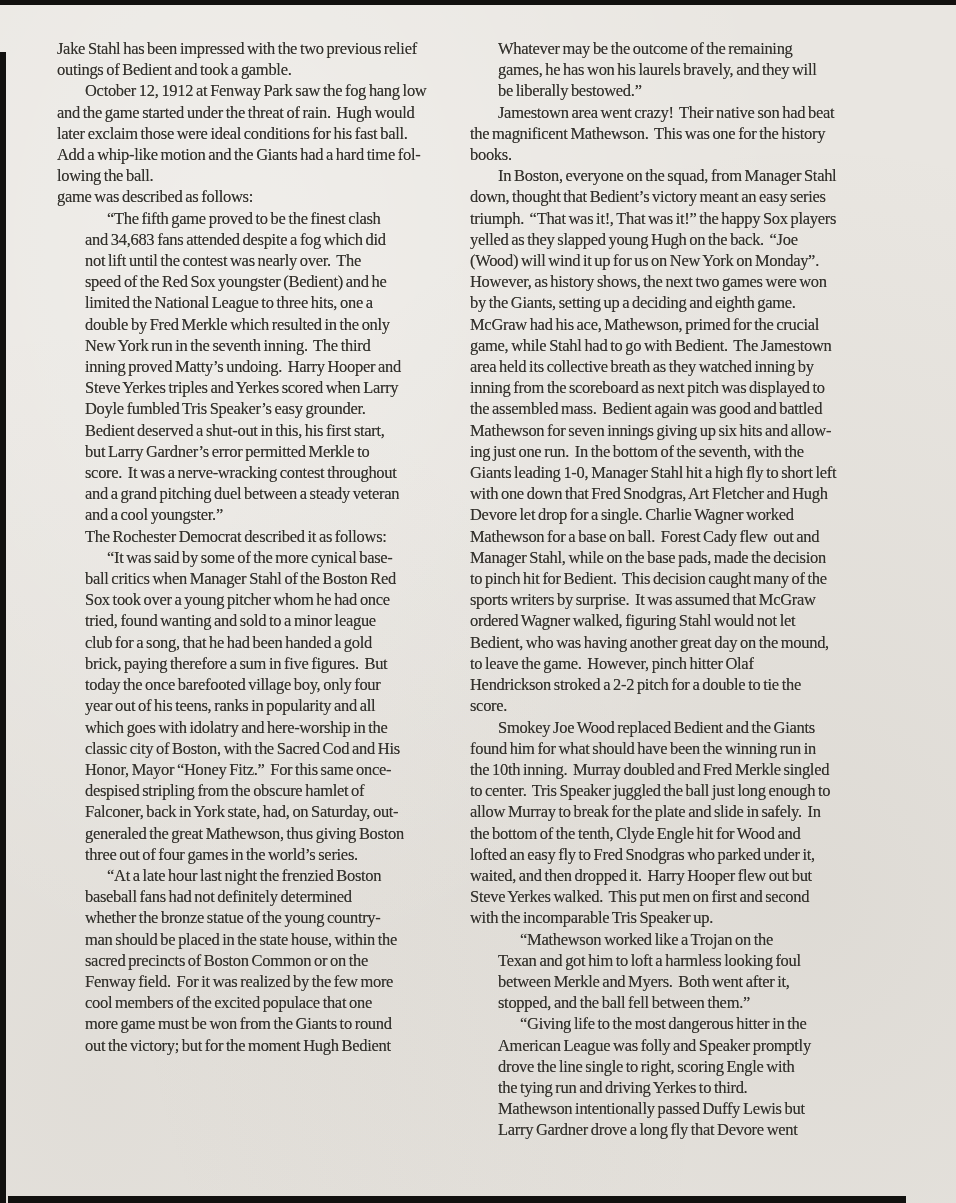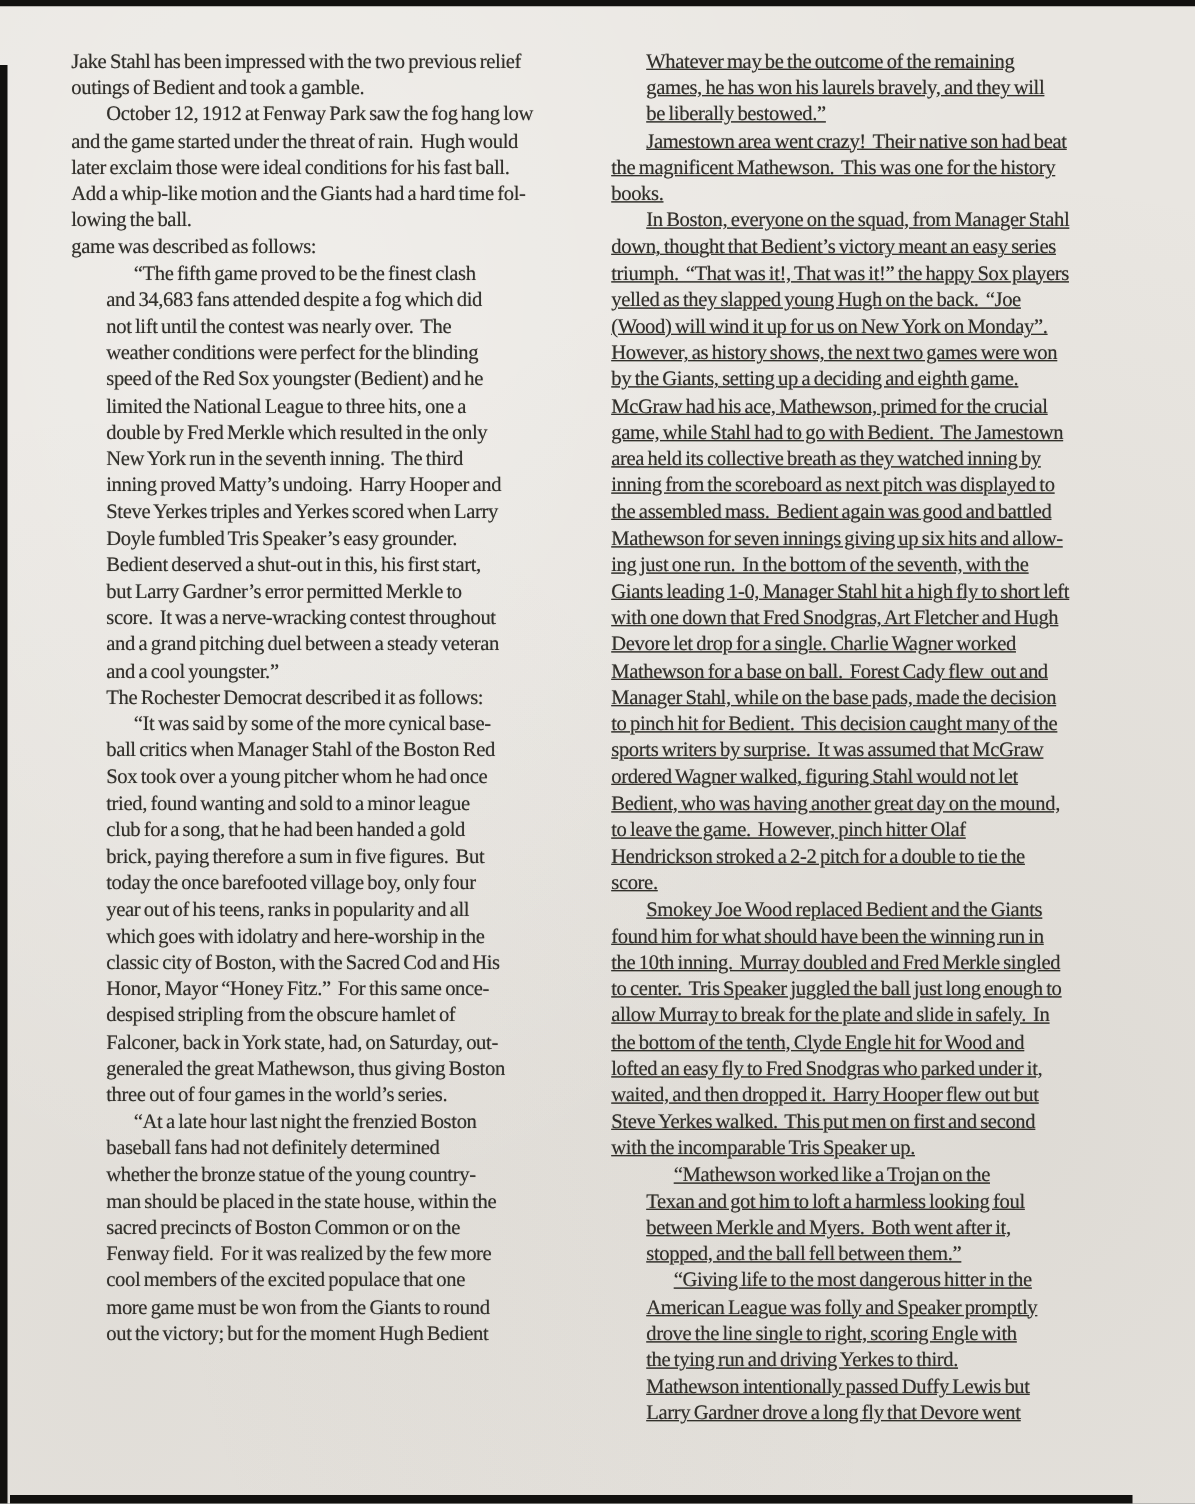--- a/index.html
+++ b/index.html
@@ -23,21 +23,21 @@
     top: 38px;
     font-family: "Liberation Serif", "DejaVu Serif", serif;
     font-size: 16.5px;
     line-height: 21.2px;
     letter-spacing: -0.3px;
     word-spacing: -1px;
     color: var(--ink, #32302b);
     text-shadow: 0 0 0.6px rgba(50,48,43,0.55);
   }
   .col-left  { left: 57px;  width: 420px; }
-  .col-right { left: 489px; width: 424px; text-decoration: underline; }
+  .col-right { left: 470px; width: 424px; }
   .para { margin: 0; }
   .para.gap { }
   .para.quote { padding-left: 28px; }
   .line { white-space: pre; }
   .para.body.indent  > .line.first { padding-left: 28px; }
   .para.quote.indent > .line.first { padding-left: 22px; }
 </style>
 </head>
 <body>
 
@@ -57,21 +57,20 @@
         <div class="line">Add a whip-like motion and the Giants had a hard time fol-</div>
         <div class="line">lowing the ball.</div>
       </div>
       <div class="para body indent">
         <div class="line">game was described as follows:</div>
       </div>
       <div class="para quote indent">
         <div class="line first">“The fifth game proved to be the finest clash</div>
         <div class="line">and 34,683 fans attended despite a fog which did</div>
         <div class="line">not lift until the contest was nearly over.  The</div>
-        <div class="line">weather conditions were perfect for the blinding</div>
         <div class="line">speed of the Red Sox youngster (Bedient) and he</div>
         <div class="line">limited the National League to three hits, one a</div>
         <div class="line">double by Fred Merkle which resulted in the only</div>
         <div class="line">New York run in the seventh inning.  The third</div>
         <div class="line">inning proved Matty’s undoing.  Harry Hooper and</div>
         <div class="line">Steve Yerkes triples and Yerkes scored when Larry</div>
         <div class="line">Doyle fumbled Tris Speaker’s easy grounder.</div>
         <div class="line">Bedient deserved a shut-out in this, his first start,</div>
         <div class="line">but Larry Gardner’s error permitted Merkle to</div>
         <div class="line">score.  It was a nerve-wracking contest throughout</div>

